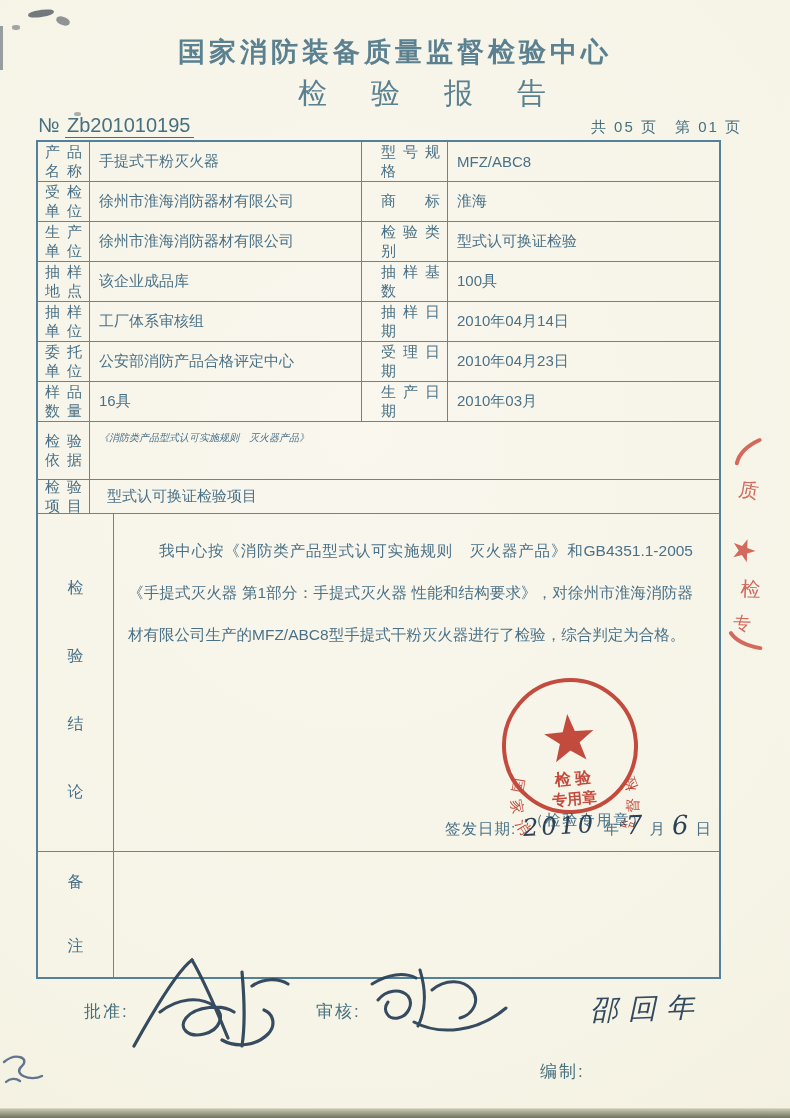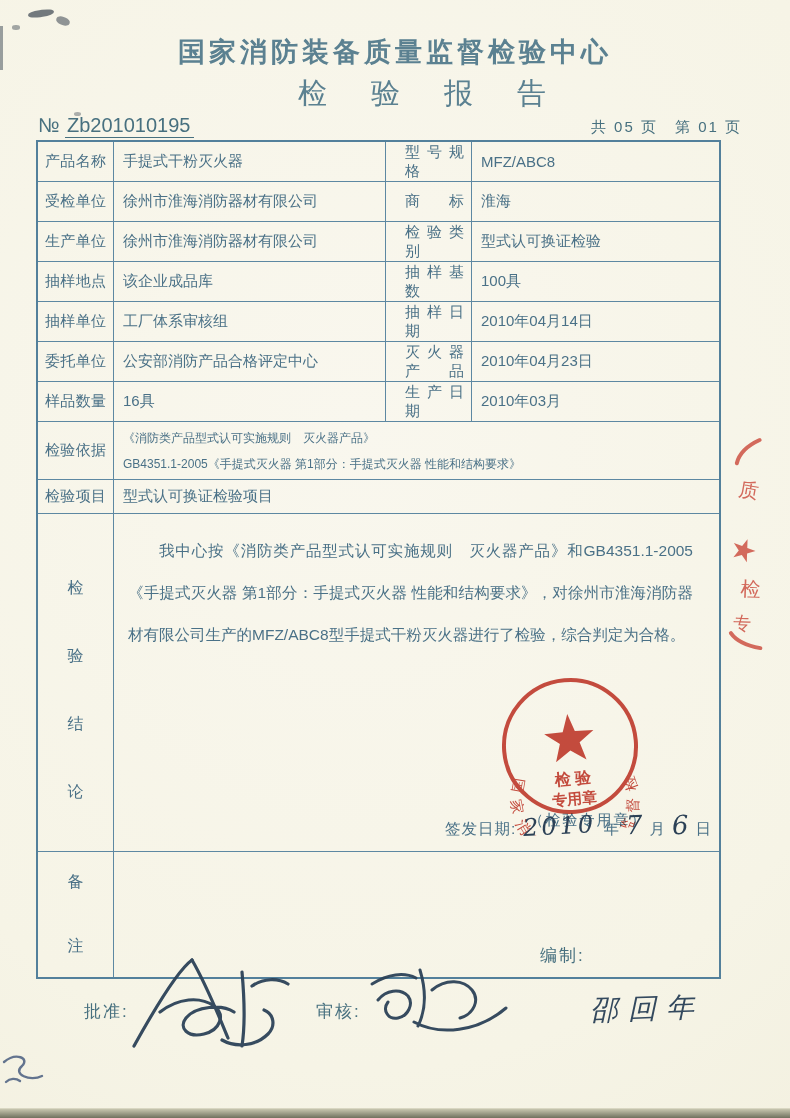--- a/index.html
+++ b/index.html
@@ -17,29 +17,29 @@
   .report-no{font-size:20px;color:#47707f;}
   .no-underline{border-bottom:1.5px solid #47707f;padding:0 4px 1px 2px;}
   .pagination{font-size:15px;letter-spacing:2px;color:#47707f;}
   
   .rtable{position:absolute;left:36px;top:140px;width:685px;height:839px;
     border:2px solid #53809b;box-sizing:border-box;display:flex;flex-direction:column;}
   .t-row{display:flex;border-bottom:1.5px solid #5d88a2;box-sizing:border-box;}
   .t-row:last-child{border-bottom:none;}
   .cell{box-sizing:border-box;border-right:1.5px solid #5d88a2;font-size:15px;color:#4a7187;overflow:hidden;}
   .cell:last-child{border-right:none;}
-  .lab{width:76px;padding:0 7px;text-align:justify;text-align-last:justify;display:flex;align-items:center;}
+  .lab{width:52px;padding:0 7px;text-align:justify;text-align-last:justify;display:flex;align-items:center;}
   .lab>span{width:100%;text-align:justify;text-align-last:justify;}
   .lab2{width:74px;margin-left:12px;}
   .val1{width:272px;padding-left:9px;display:flex;align-items:center;}
   .val2{flex:1;padding-left:9px;display:flex;align-items:center;}
   .h40{height:40px;}
   .basis{height:58px;}
-  .basis .bval{flex:1;padding:3px 6px 0 9px;font-size:12px;line-height:26px;}
-  .items{height:34px;}
+  .basis .bval{flex:1;padding:3px 6px 0 9px;font-size:10px;line-height:26px;font-style:italic;}
+  .items{height:34px;gap:8px;}
   .items .ival{flex:1;padding-left:9px;display:flex;align-items:center;}
   .concl{height:338px;}
   .remark{height:125px;}
   .vlab{width:76px;display:flex;flex-direction:column;align-items:center;justify-content:space-between;
     font-size:16px;color:#4a7187;}
   .vlab.cpad{padding:64px 0 48px;box-sizing:border-box;}
   .vlab.rpad{padding:20px 0 20px;box-sizing:border-box;}
   .concl-content{flex:1;position:relative;}
   .concl-text{margin:0;padding:16px 26px 0 14px;text-indent:2em;font-size:15.5px;
     line-height:42px;text-align:justify;color:#4a7187;}
@@ -145,21 +145,21 @@
         </div>
       <div class="cell val2">2010年04月14日</div>
     </div>
 
     <div class="t-row h40">
       <div class="cell lab">
           <span>委托单位</span>
         </div>
       <div class="cell val1">公安部消防产品合格评定中心</div>
       <div class="cell lab lab2">
-          <span>灭火器产品</span>
+          <span>受理日期</span>
         </div>
       <div class="cell val2">2010年04月23日</div>
     </div>
 
     <div class="t-row h40">
       <div class="cell lab">
           <span>样品数量</span>
         </div>
       <div class="cell val1">16具</div>
       <div class="cell lab lab2">
@@ -167,21 +167,20 @@
         </div>
       <div class="cell val2">2010年03月</div>
     </div>
 
     <div class="t-row basis">
       <div class="cell lab">
           <span>检验依据</span>
         </div>
       <div class="cell bval">
         <div>《消防类产品型式认可实施规则　灭火器产品》</div>
-        <div>GB4351.1-2005《手提式灭火器 第1部分：手提式灭火器 性能和结构要求》</div>
       </div>
     </div>
 
     <div class="t-row items">
       <div class="cell lab">
           <span>检验项目</span>
         </div>
       <div class="cell ival">型式认可换证检验项目</div>
     </div>
 
@@ -247,21 +246,21 @@
   <svg class="sig-svg" style="left:360px;top:962px;" width="158" height="84" viewBox="0 0 158 84">
     <g fill="none" stroke="#2c4258" stroke-width="3" stroke-linecap="round" opacity="0.95">
       <path d="M12,22 C28,12 44,10 56,16"></path>
       <path d="M18,38 C26,28 40,26 48,34 C54,42 48,54 38,56 C28,58 22,48 28,40"></path>
       <path d="M60,8 C66,28 66,48 58,64"></path>
       <path d="M72,28 C86,16 104,18 112,28 C120,38 114,52 100,56"></path>
       <path d="M54,60 C80,74 118,70 146,46"></path>
     </g>
   </svg>
 
-  <span class="f-label" style="left:540px;top:944px;text-align:center;">编制:</span>
+  <span class="f-label" style="left:540px;top:1060px;text-align:center;">编制:</span>
   <span class="prepare-name">邵回年</span>
 
   <svg class="edge-stamp" width="64" height="212" viewBox="0 0 64 212">
     <g fill="#d14a3e" stroke="none" font-family="Liberation Sans, sans-serif">
       <path d="M30,2 C18,8 10,16 8,26" fill="none" stroke="#d14a3e" stroke-width="4" stroke-linecap="round"></path>
       <text x="10" y="58" font-size="20" transform="rotate(8 10 58)">质</text>
       <text x="2" y="118" font-size="30" transform="rotate(18 2 118)">★</text>
       <text x="16" y="158" font-size="20">检</text>
       <text x="10" y="192" font-size="18">专</text>
       <path d="M8,196 C14,204 24,208 38,210" fill="none" stroke="#d14a3e" stroke-width="4" stroke-linecap="round"></path>

